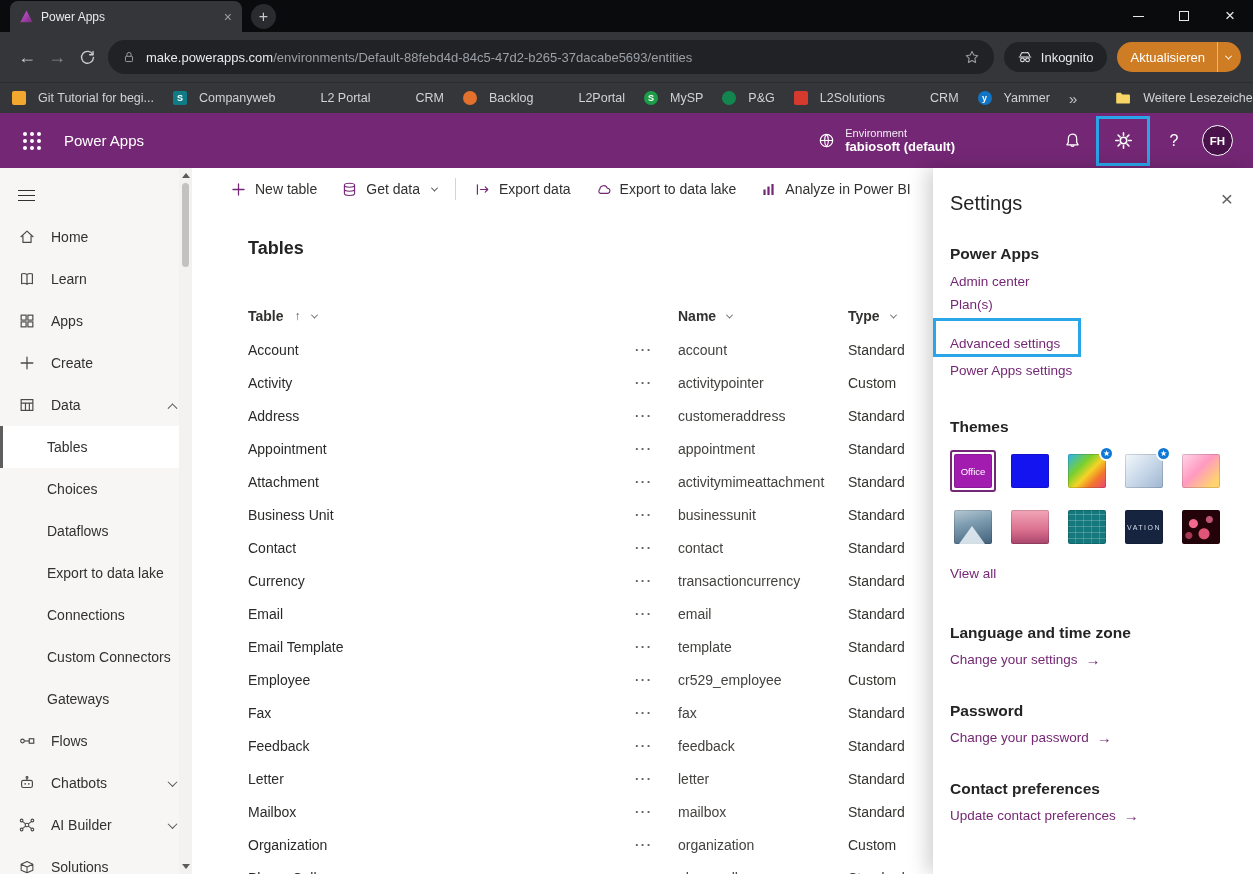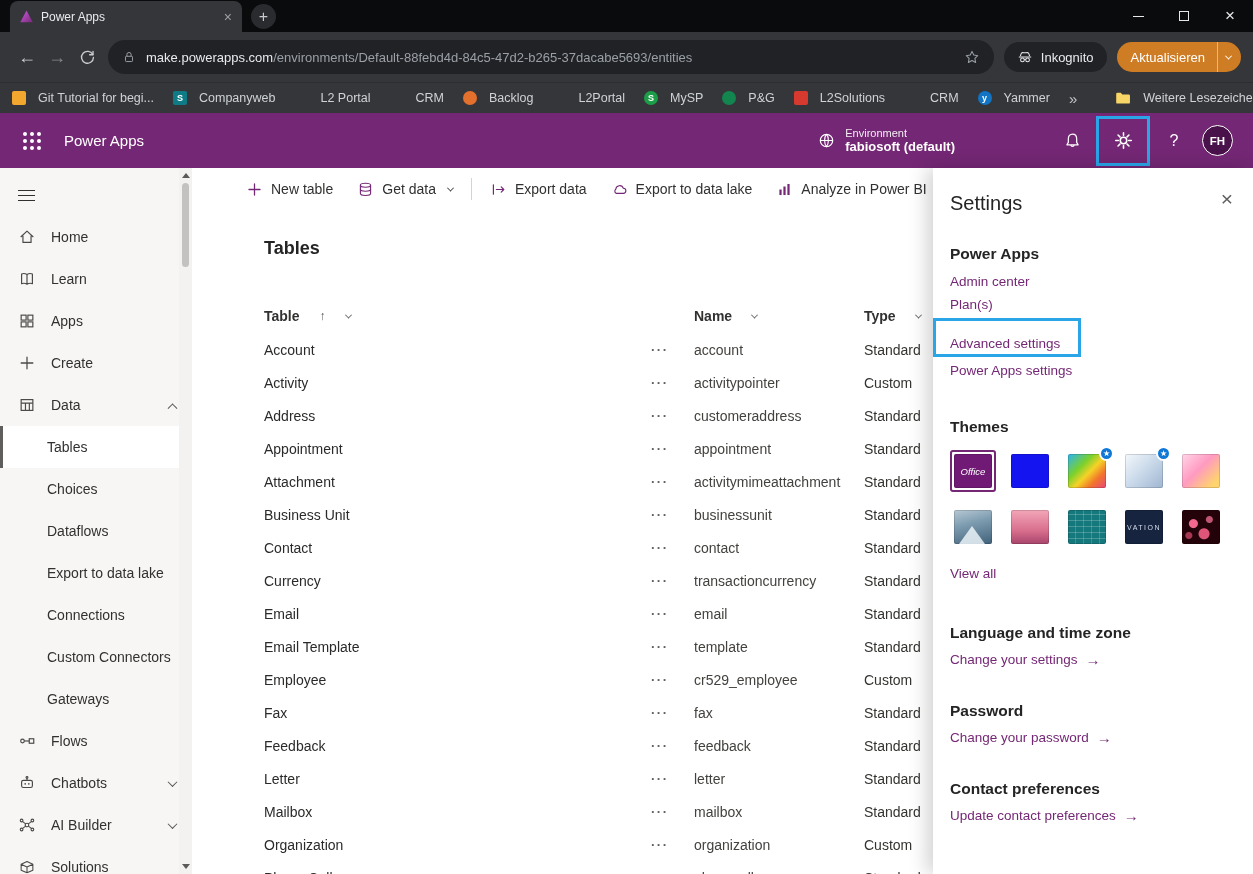--- a/index.html
+++ b/index.html
@@ -84,31 +84,31 @@
   .burger { display:flex; flex-direction:column; gap:4px; width:17px; }
   .burger i { border-top:1.8px solid #323130; }
   .side-scroll { position:absolute; top:0; right:0; width:13px; bottom:0; background:#f3f2f1; }
   .scroll-up, .scroll-down { position:absolute; left:0; width:13px; height:13px; display:flex; align-items:center; justify-content:center; }
   .scroll-up { top:1px; } .scroll-down { bottom:1px; }
   .tri-up { border-left:4px solid transparent; border-right:4px solid transparent; border-bottom:5px solid #5a5a5a; }
   .tri-down { border-left:4px solid transparent; border-right:4px solid transparent; border-top:5px solid #5a5a5a; }
   .scroll-thumb { position:absolute; top:15px; left:3px; width:7px; height:84px; background:#c4c2c0; border-radius:4px; }
 
   
-  .content { flex:1; background:#fff; padding-left:54px; overflow:hidden; }
+  .content { flex:1; background:#fff; padding-left:38px; overflow:hidden; }
   .commandbar { height:42px; display:flex; align-items:center; gap:24px; font-size:14px; color:#323130; white-space:nowrap; }
   .cmd { display:flex; align-items:center; gap:8px; }
   .cmd .cicon { color:var(--power-apps-purple,#742774); width:17px; height:17px; }
   .cmd-split-chev { color:#444; margin-left:-12px; }
   .cmd-div { width:1px; height:22px; background:#d6d4d2; margin:0 -6px; }
   .page-title { font-size:18px; font-weight:bold; color:#242424; margin:28px 0 0 18px; }
   .tbl { margin:40px 0 0 18px; }
   .tbl-header, .tbl-row { display:grid; grid-template-columns:387px 43px 170px 1fr; align-items:center; }
   .tbl-header { height:34px; font-weight:bold; font-size:14px; color:#323130; }
-  .hdr-cell { display:flex; align-items:center; gap:20px; }
+  .hdr-cell { display:flex; align-items:center; gap:11px; }
   .sort-arrow { font-size:12px; color:#555; }
   .hdr-chev { color:#666; }
   .tbl-row { height:33px; font-size:14px; }
   .cell-table { color:#2b2a29; }
   .cell-more { color:#605e5c; letter-spacing:1.5px; font-weight:bold; font-size:13px; }
   .cell-name { color:#44423f; }
   .cell-type { color:#34332f; }
 
   
   .settings-panel { position:absolute; right:0; top:0; bottom:0; width:320px; background:#fff; box-shadow:-6px 0 18px rgba(0,0,0,.18); padding:24px 20px 0 17px; z-index:10; overflow:hidden; }
@@ -121,21 +121,21 @@
   .pa-link-row { line-height:22px; }
   .pa-link { color:var(--link-purple,#742774); font-size:13.5px; text-decoration:none; cursor:pointer; }
   .pa-link-row.highlighted { border:3px solid var(--highlight-blue,#2aa5e8); margin-left:-17px; padding:12px 18px 0 14px; width:max-content; line-height:20px; margin-top:2px; margin-bottom:2px; }
   .sp-themes { margin-top:36px; }
   .themes-grid { margin-top:14px; display:grid; grid-template-columns:repeat(5,46px); gap:14px 11px; }
   .theme-tile { position:relative; width:46px; height:42px; border:2px solid transparent; padding:2px; border-radius:3px; }
   .theme-tile.selected { border-color:#742774; }
   .tile-inner { width:100%; height:100%; border-radius:2px; box-shadow:inset 0 0 0 1px rgba(0,0,0,.14); position:relative; overflow:hidden; display:flex; align-items:center; justify-content:center; }
   .tile-label { color:#fff; font-size:9.5px; }
   .badge { position:absolute; top:-6px; right:-6px; width:15px; height:15px; border-radius:50%; background:#0f78d7; border:2px solid #fff; color:#fff; font-size:8px; display:flex; align-items:center; justify-content:center; }
-  .th-office { background:#701a75;font-style:italic; }
+  .th-office { background:#a21caf; }
   .th-blue { background:#1414f0; }
   .th-rainbow { background:linear-gradient(135deg,#2bb3f3,#7bd02c 35%,#f5d327 55%,#f2762b 75%,#e8447c); }
   .th-silver { background:linear-gradient(135deg,#f4f8fb,#c9d9ea 50%,#9fb5d0); }
   .th-unicorn { background:linear-gradient(135deg,#ffd6e8,#ff9ac1 45%,#ffd36e 85%); }
   .th-mountain { background:linear-gradient(165deg,#b8c9d4 0%,#7d9cb0 40%,#41617a 100%); }
   .th-mountain::after { content:""; position:absolute; bottom:0; left:5px; border-left:13px solid transparent; border-right:13px solid transparent; border-bottom:18px solid rgba(235,243,248,.85); }
   .th-palms { background:linear-gradient(180deg,#f2a6b8,#d96f8e 60%,#a8446b); }
   .th-circuit { background:repeating-linear-gradient(0deg,transparent 0 5px,rgba(255,255,255,.22) 5px 6px),repeating-linear-gradient(90deg,transparent 0 7px,rgba(255,255,255,.18) 7px 8px),#15787c; }
   .th-vation { background:#16243f; }
   .vation-text { color:#d4ddeb; font-size:7px; letter-spacing:1.5px; }

